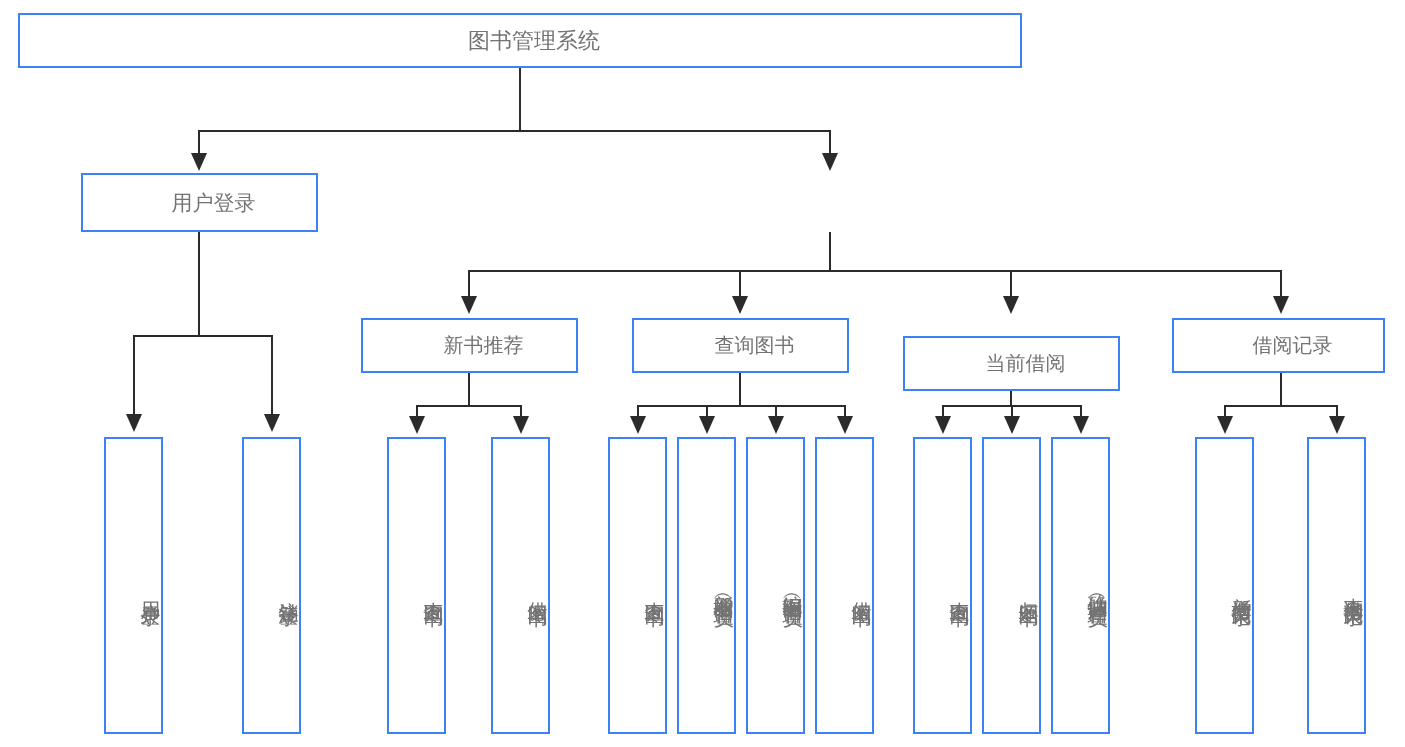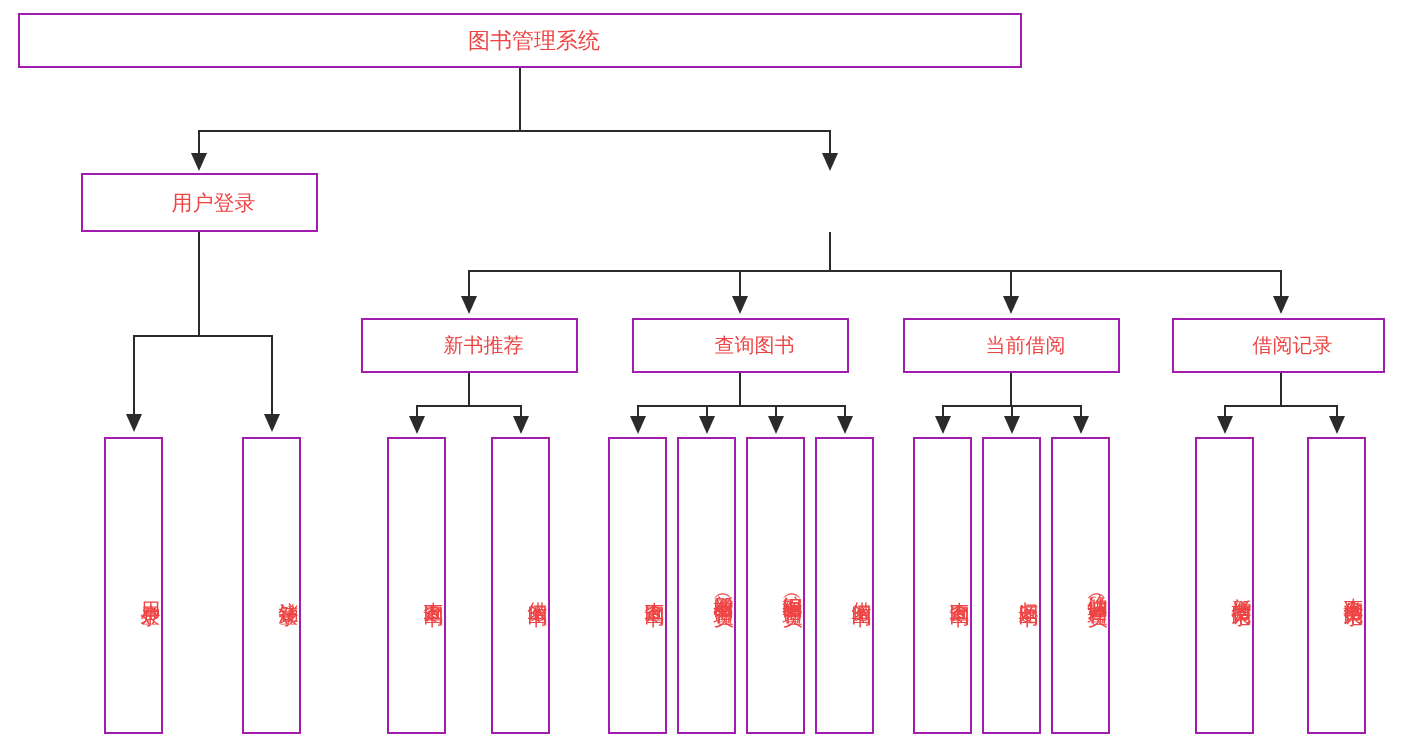--- a/index.html
+++ b/index.html
@@ -15,23 +15,23 @@
     position: relative;
     width: 1405px;
     height: 747px;
     background: #ffffff;
     overflow: hidden;
   }
   
   .node {
     position: absolute;
     box-sizing: border-box;
-    border: 2px solid #a21caf;
+    border: 2px solid #3b82f6;
     background: #ffffff;
-    color: #ef4444;
+    color: #737373;
     display: flex;
     align-items: center;
     justify-content: center;
     text-align: center;
     z-index: 3;
     padding-left: 28px;
   }
   .node.root {
     font-size: 22px;
   }
@@ -127,21 +127,21 @@
   <div class="arrow" style="left:1003px; top:296px;"></div>
   <div class="vline" style="left:1280px; top:270px; height:28px;"></div>
   <div class="arrow" style="left:1273px; top:296px;"></div>
 
   <div class="node l3" style="left:361px; top:318px; width:217px; height:55px;">
     <span>新书推荐</span>
   </div>
   <div class="node l3" style="left:632px; top:318px; width:217px; height:55px;">
     <span>查询图书</span>
   </div>
-  <div class="node l3" style="left:903px; top:318px; width:217px; height:55px;">
+  <div class="node l3" style="left:903px; top:336px; width:217px; height:55px;">
     <span>当前借阅</span>
   </div>
   <div class="node l3" style="left:1172px; top:318px; width:213px; height:55px;">
     <span>借阅记录</span>
   </div>
 
   <div class="vline" style="left:468px; top:373px; height:34px;"></div>
   <div class="hline" style="left:416px; top:405px; width:106px;"></div>
   <div class="vline" style="left:416px; top:405px; height:14px;"></div>
   <div class="arrow" style="left:409px; top:416px;"></div>

